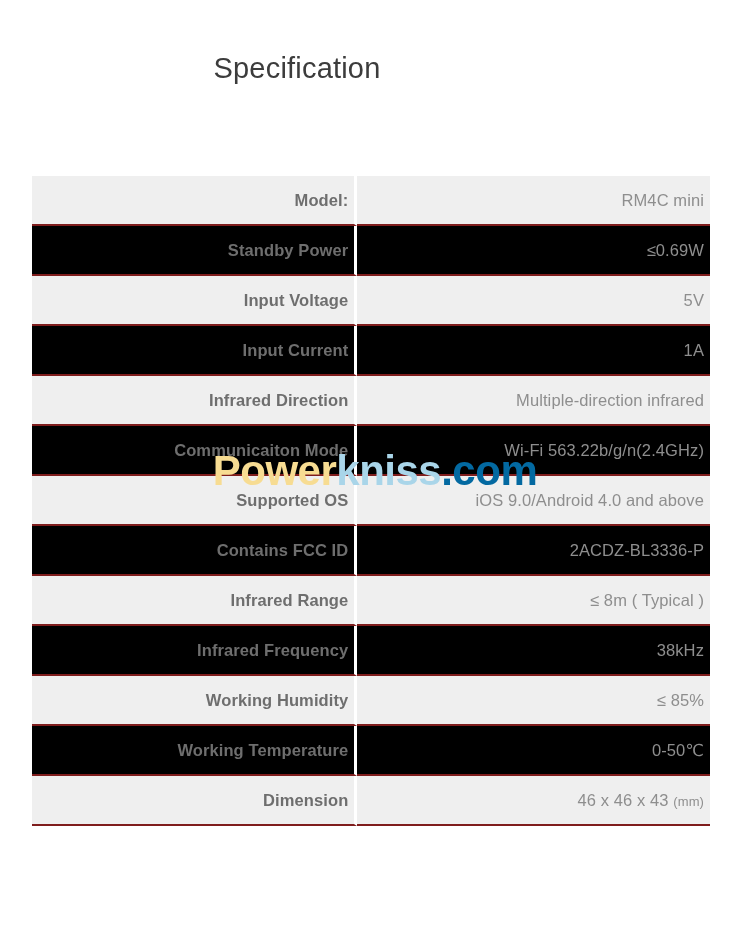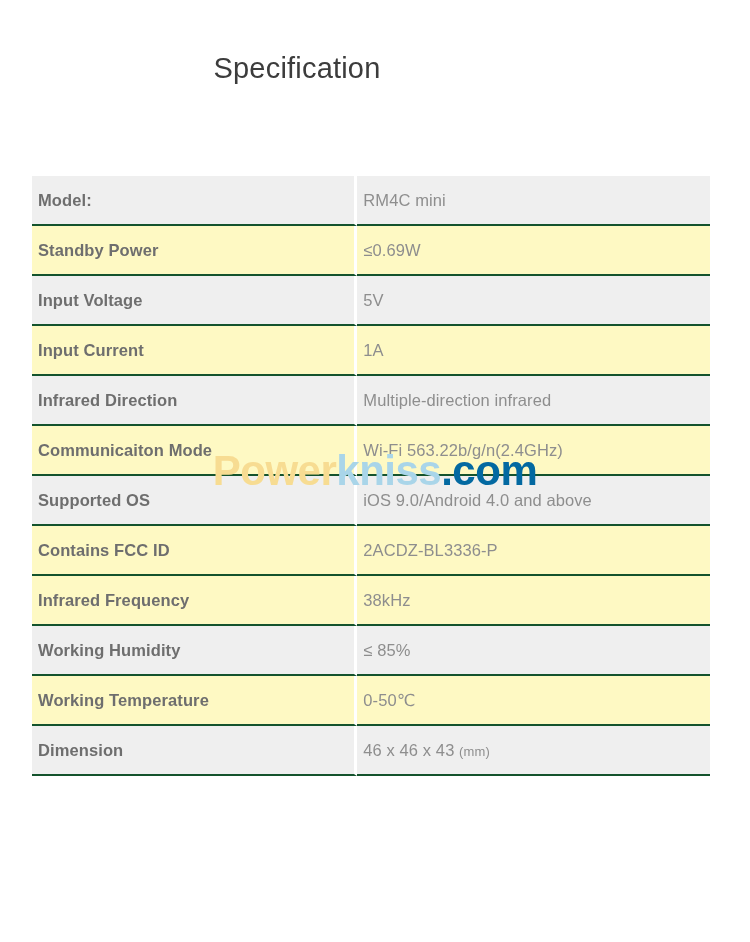--- a/index.html
+++ b/index.html
@@ -37,27 +37,27 @@
     border-collapse: separate;
     border-spacing: 0;
   }
   .spec-row {
     height: 50px;
   }
   .spec-row.row-shaded .spec-cell {
     background: #efefef;
   }
   .spec-row.row-plain .spec-cell {
-    background: #fef9c3;
+    background: #000000;
   }
   .spec-cell {
     height: 50px;
     vertical-align: middle;
-    text-align: left;
-    border-bottom: 2px solid #14532d;
+    text-align: right;
+    border-bottom: 2px solid #7f1d1d;
     padding: 0 6px;
     box-sizing: border-box;
   }
   .spec-cell-label {
     width: 321px;
     border-right: 3px solid #ffffff;
     font-size: 16.5px;
     font-weight: bold;
     color: #6e6e6e;
     letter-spacing: 0.1px;
@@ -123,20 +123,24 @@
         <td class="spec-cell spec-cell-value">Wi-Fi 563.22b/g/n(2.4GHz)</td>
       </tr>
       <tr class="spec-row row-shaded">
         <td class="spec-cell spec-cell-label">Supported OS</td>
         <td class="spec-cell spec-cell-value">iOS 9.0/Android 4.0 and above</td>
       </tr>
       <tr class="spec-row row-plain">
         <td class="spec-cell spec-cell-label">Contains FCC ID</td>
         <td class="spec-cell spec-cell-value">2ACDZ-BL3336-P</td>
       </tr>
+      <tr class="spec-row row-shaded">
+        <td class="spec-cell spec-cell-label">Infrared Range</td>
+        <td class="spec-cell spec-cell-value">≤ 8m ( Typical )</td>
+      </tr>
       <tr class="spec-row row-plain">
         <td class="spec-cell spec-cell-label">Infrared Frequency</td>
         <td class="spec-cell spec-cell-value">38kHz</td>
       </tr>
       <tr class="spec-row row-shaded">
         <td class="spec-cell spec-cell-label">Working Humidity</td>
         <td class="spec-cell spec-cell-value">≤ 85%</td>
       </tr>
       <tr class="spec-row row-plain">
         <td class="spec-cell spec-cell-label">Working Temperature</td>

